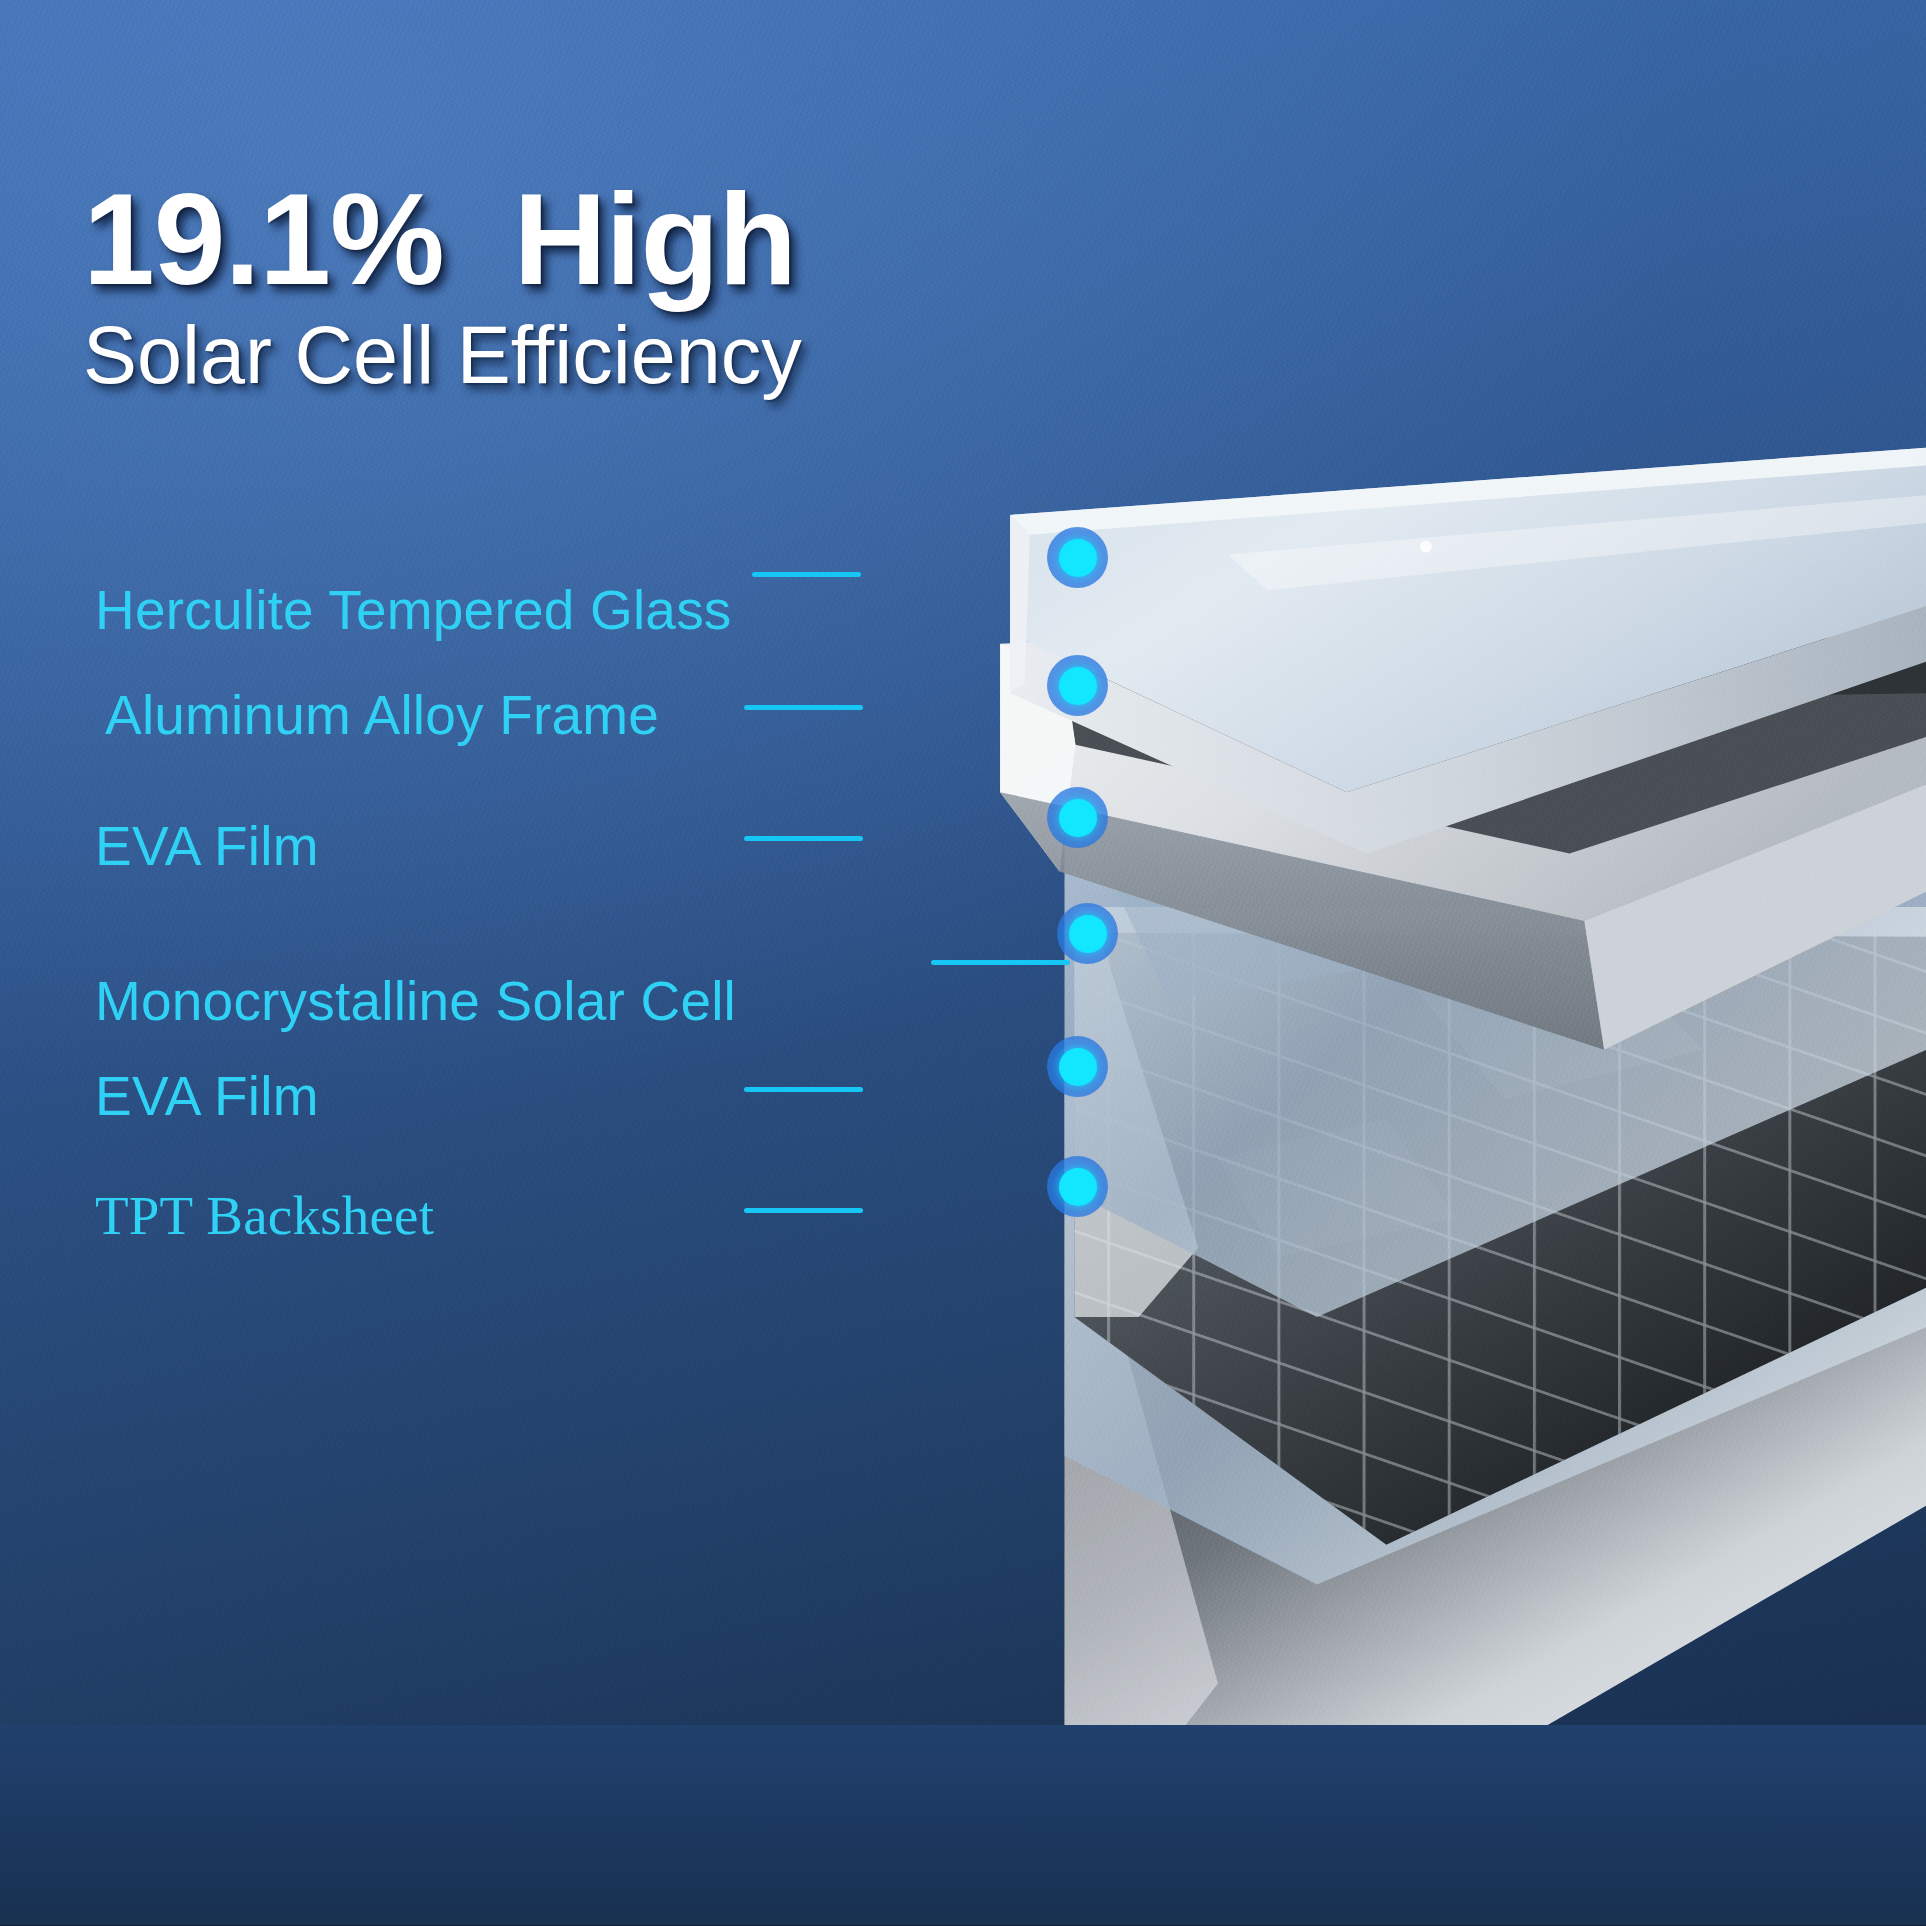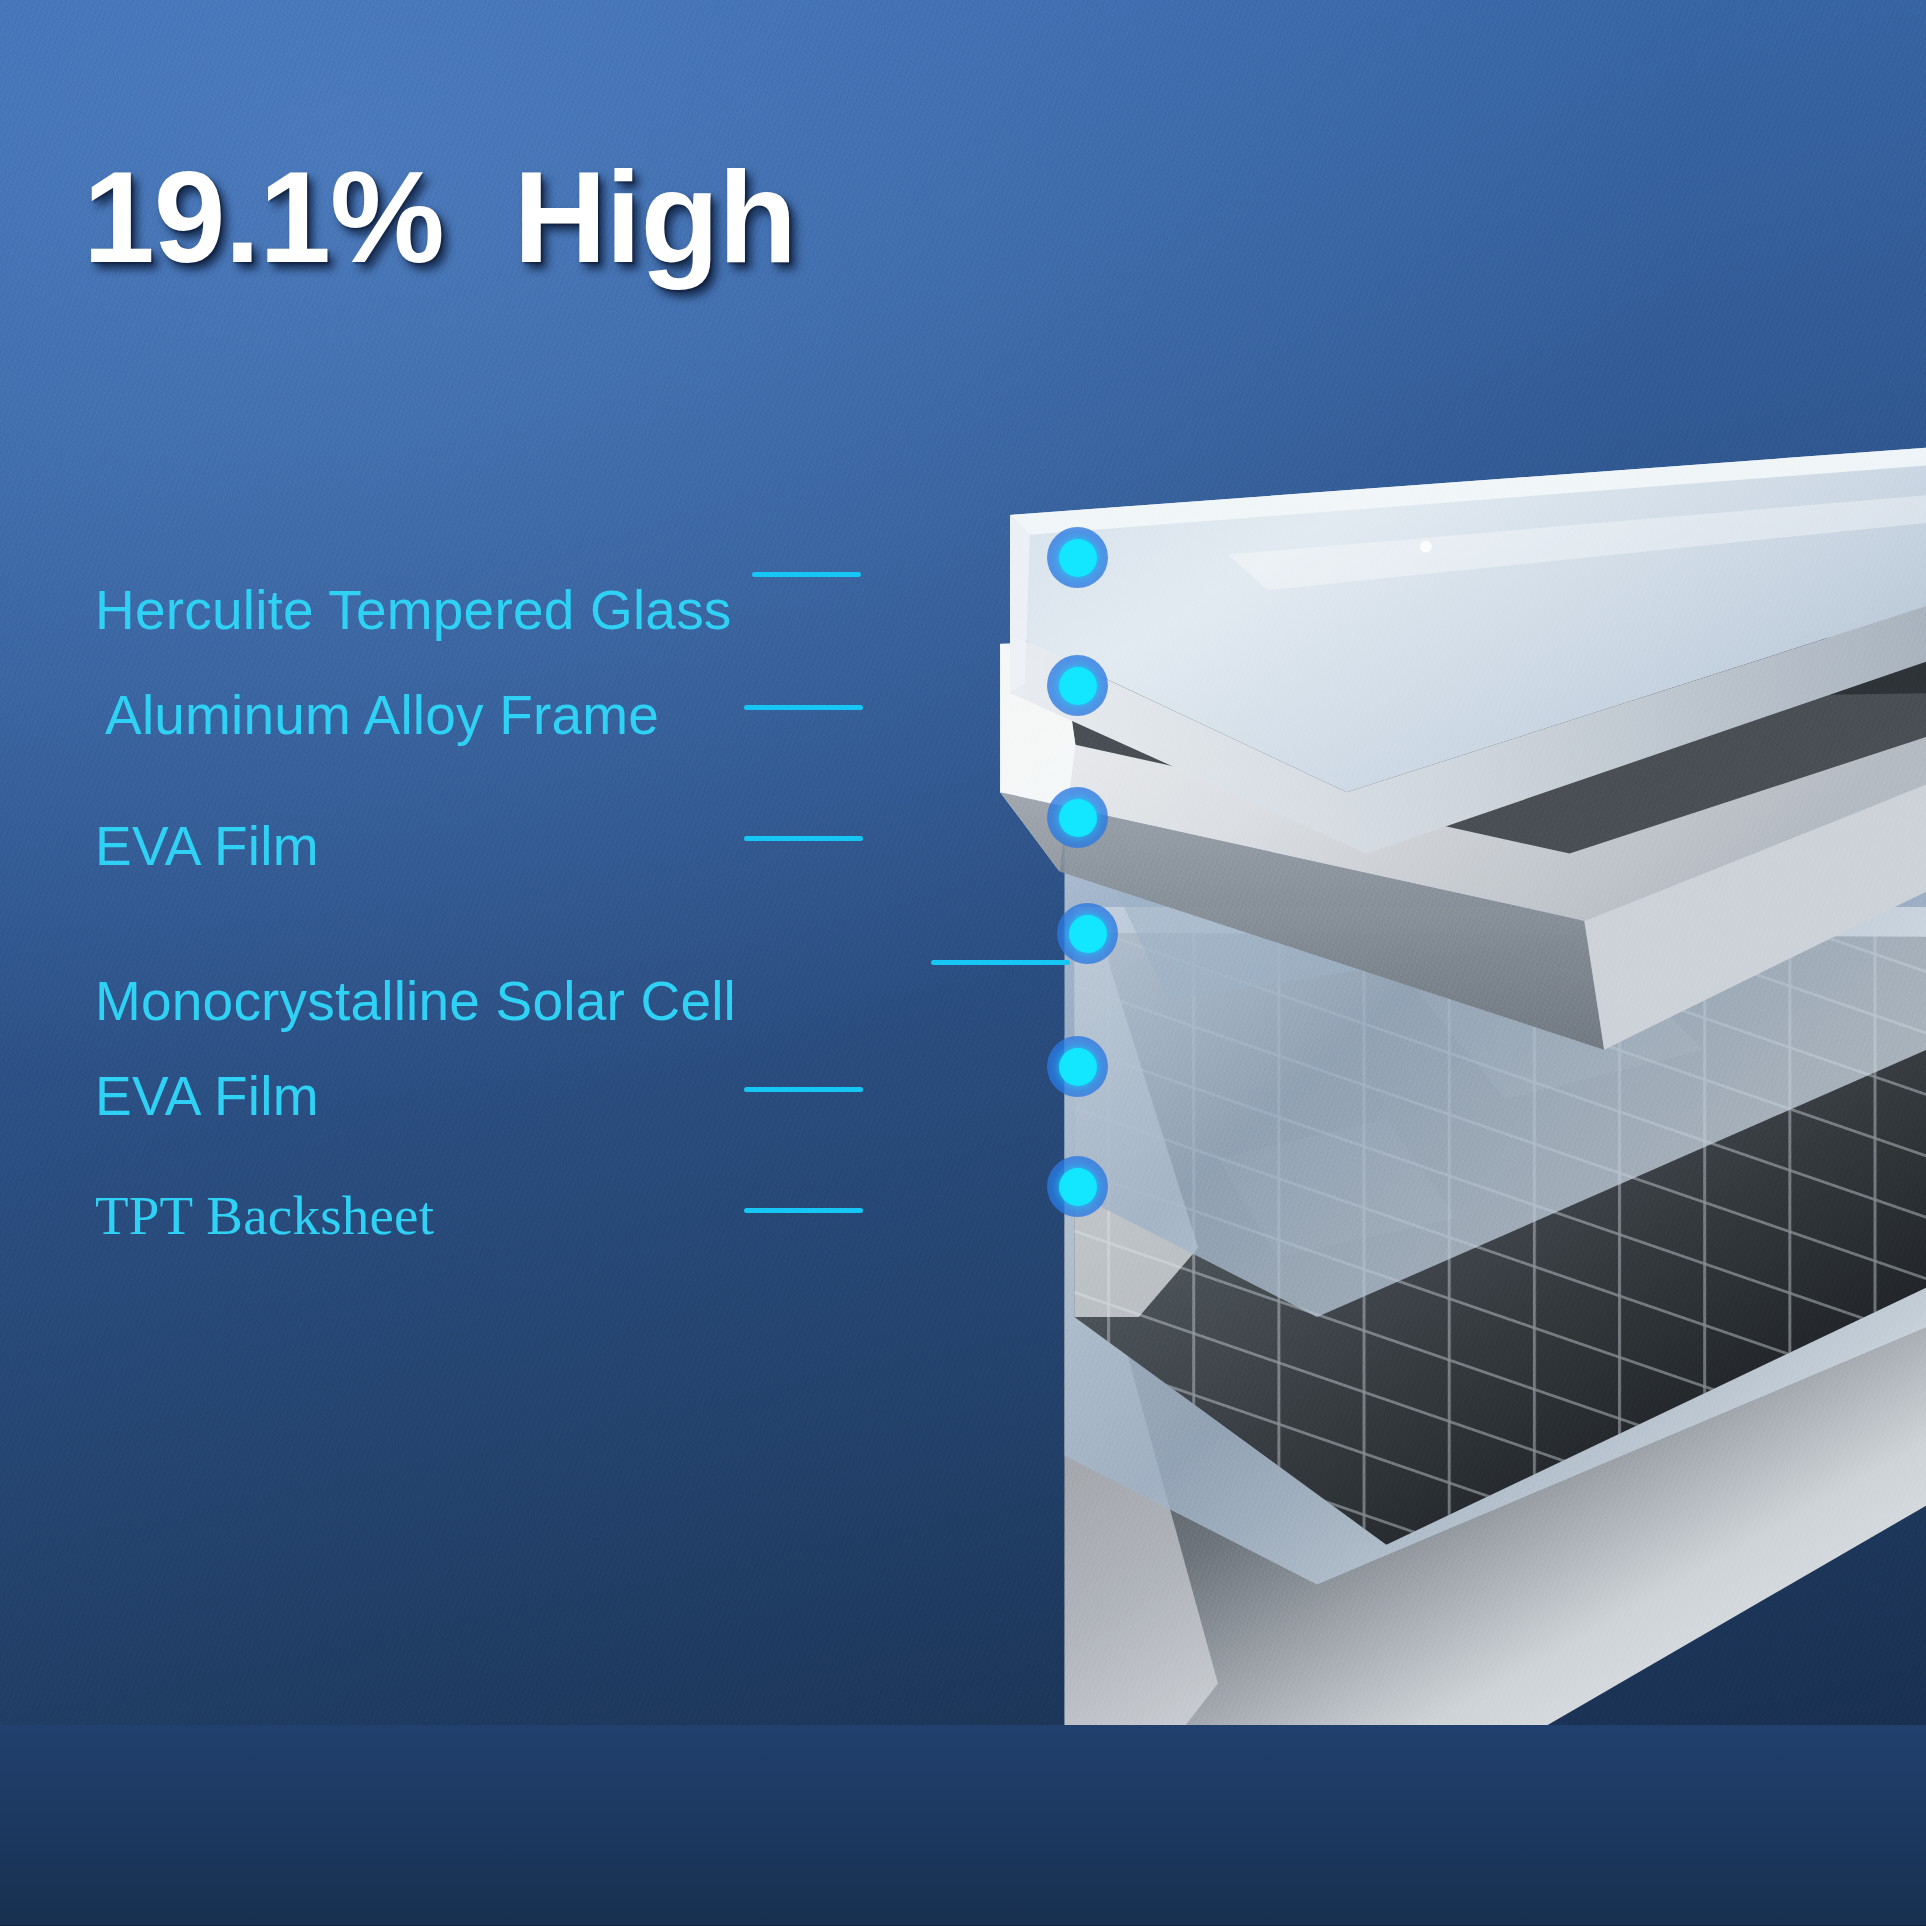--- a/index.html
+++ b/index.html
@@ -20,21 +20,21 @@
       repeating-linear-gradient(113deg, rgba(255,255,255,.05) 0 1px, rgba(0,0,0,.045) 1px 3px, rgba(255,255,255,0) 3px 5px),
       repeating-linear-gradient(81deg, rgba(0,0,0,.035) 0 2px, rgba(255,255,255,.03) 2px 3px);
   }
   #bottomband{
     position:absolute;left:0;right:0;top:1725px;height:202px;
     background:linear-gradient(180deg,#21406d 0%, #1d3a63 40%, #17304f 100%);
     box-shadow:0 -2px 0 rgba(10,22,44,.55) inset;
   }
 
   
-  #headline{position:absolute;left:83px;top:152px;width:1089px;}
+  #headline{position:absolute;left:83px;top:174px;width:1089px;}
   .hl1{
     font-size:129px;font-weight:700;color:#ffffff;letter-spacing:-1px;
     line-height:1.02;white-space:pre;
     text-shadow:6px 7px 9px rgba(7,20,44,.72), 2px 2px 2px rgba(7,20,44,.5);
   }
   .hl2{
     margin-top:6px;
     font-size:81px;font-weight:400;color:#ffffff;letter-spacing:0px;
     line-height:1.08;white-space:pre;
     text-shadow:5px 6px 8px rgba(7,20,44,.70), 2px 2px 2px rgba(7,20,44,.45);
@@ -170,20 +170,21 @@
       <polygon points="1240,560 1946,500 1946,528 1280,596" fill="#ffffff" opacity=".35"></polygon>
       <circle cx="1440" cy="552" r="6" fill="#ffffff" opacity=".85"></circle>
     </g>
   </svg>
 
   <div id="grain"></div>
   <div id="bottomband"></div>
 
   <div id="headline">
     <div class="hl1">19.1%  High</div>
+    <div class="hl2">Solar Cell Efficiency</div>
   </div>
 
   <div class="callout">
     <div class="clabel" style="right:auto;left:95px;bottom:auto;top:550px;margin-top:28px;">Herculite Tempered Glass</div>
     <div class="cline" style="left:752px;top:572px;width:109px;"></div>
     <div class="cdot" style="left:1047px;top:527px;">
         <i></i>
       </div>
   </div>
 

